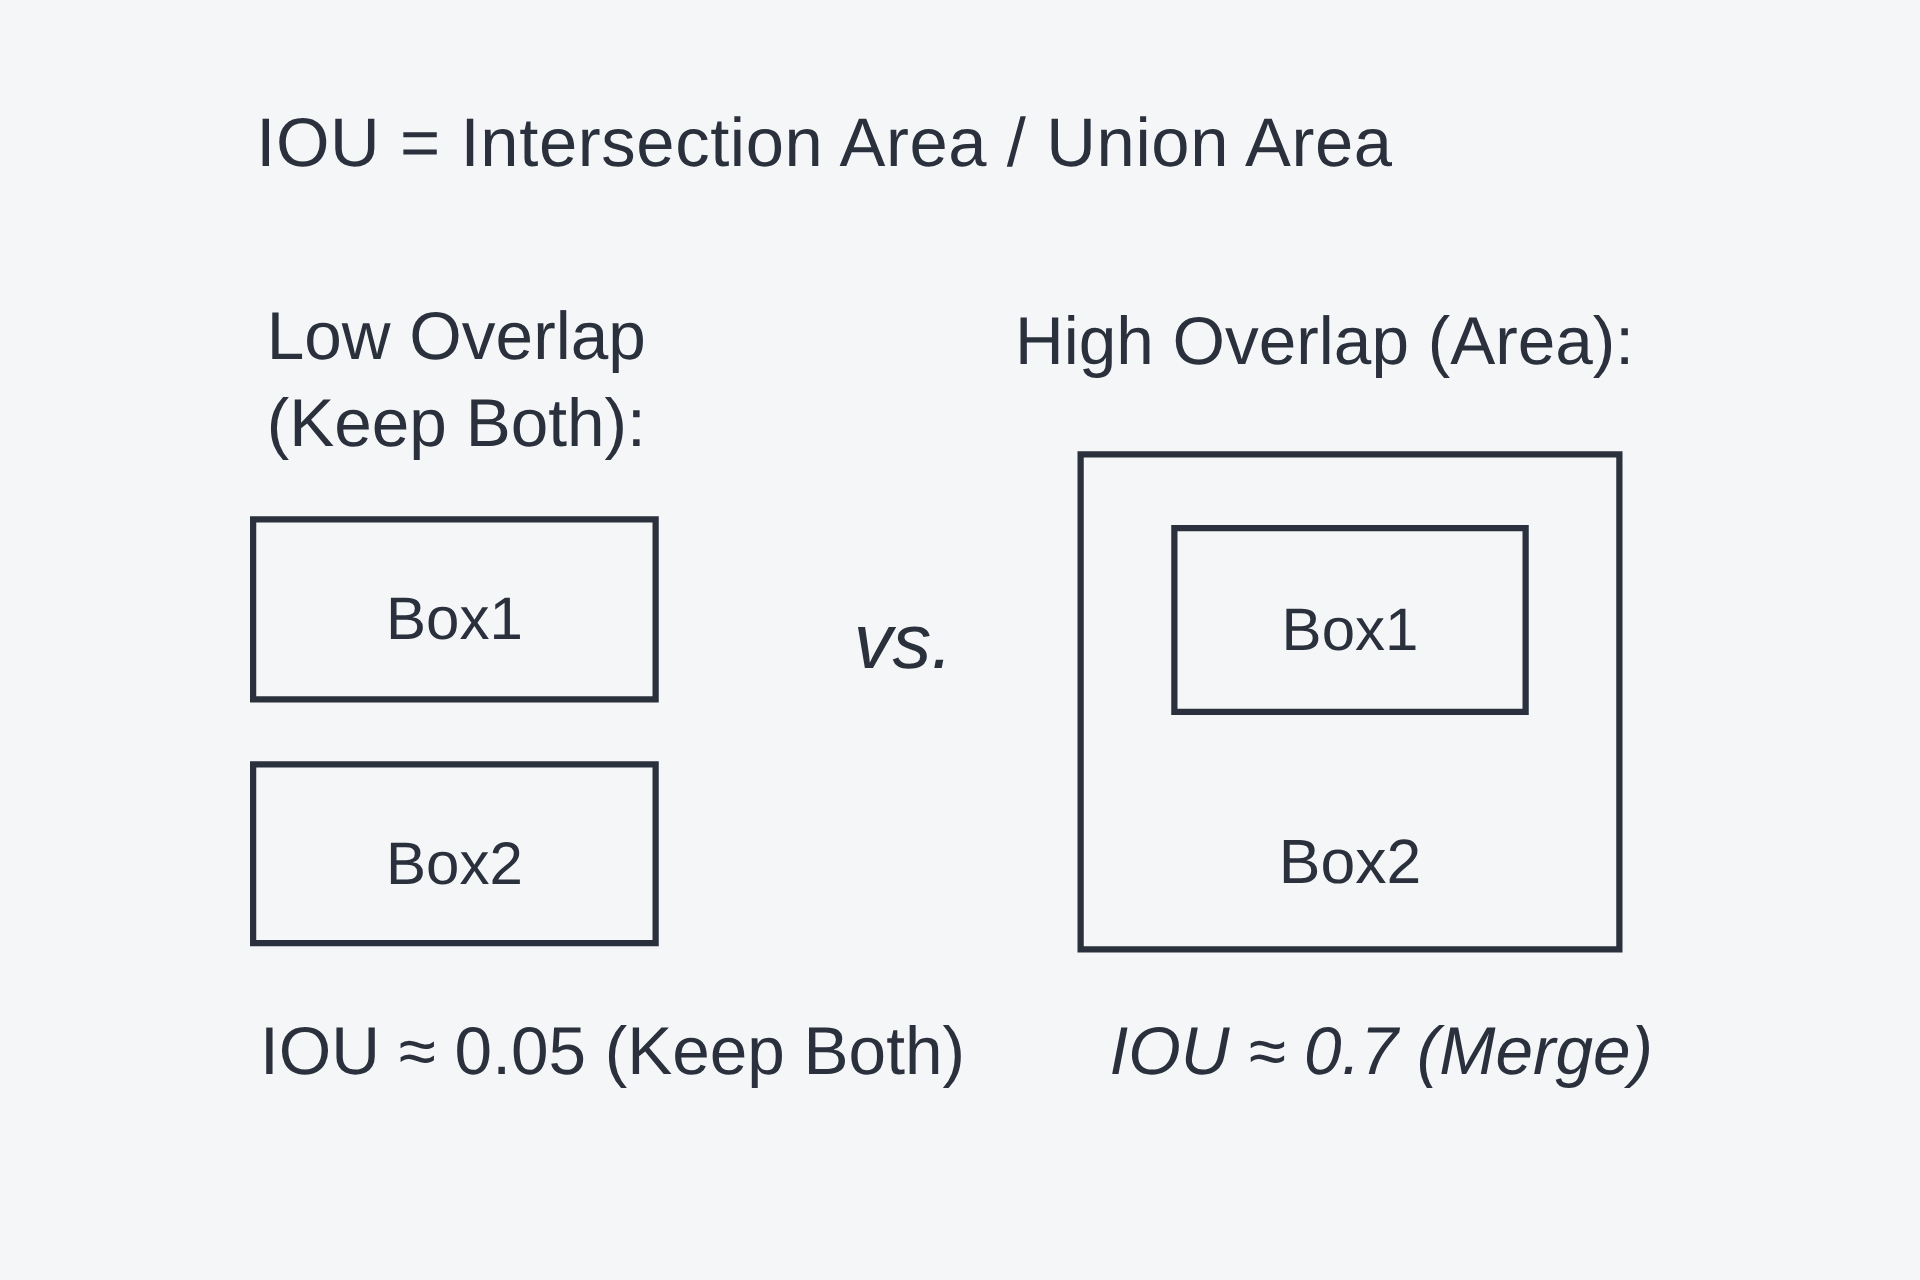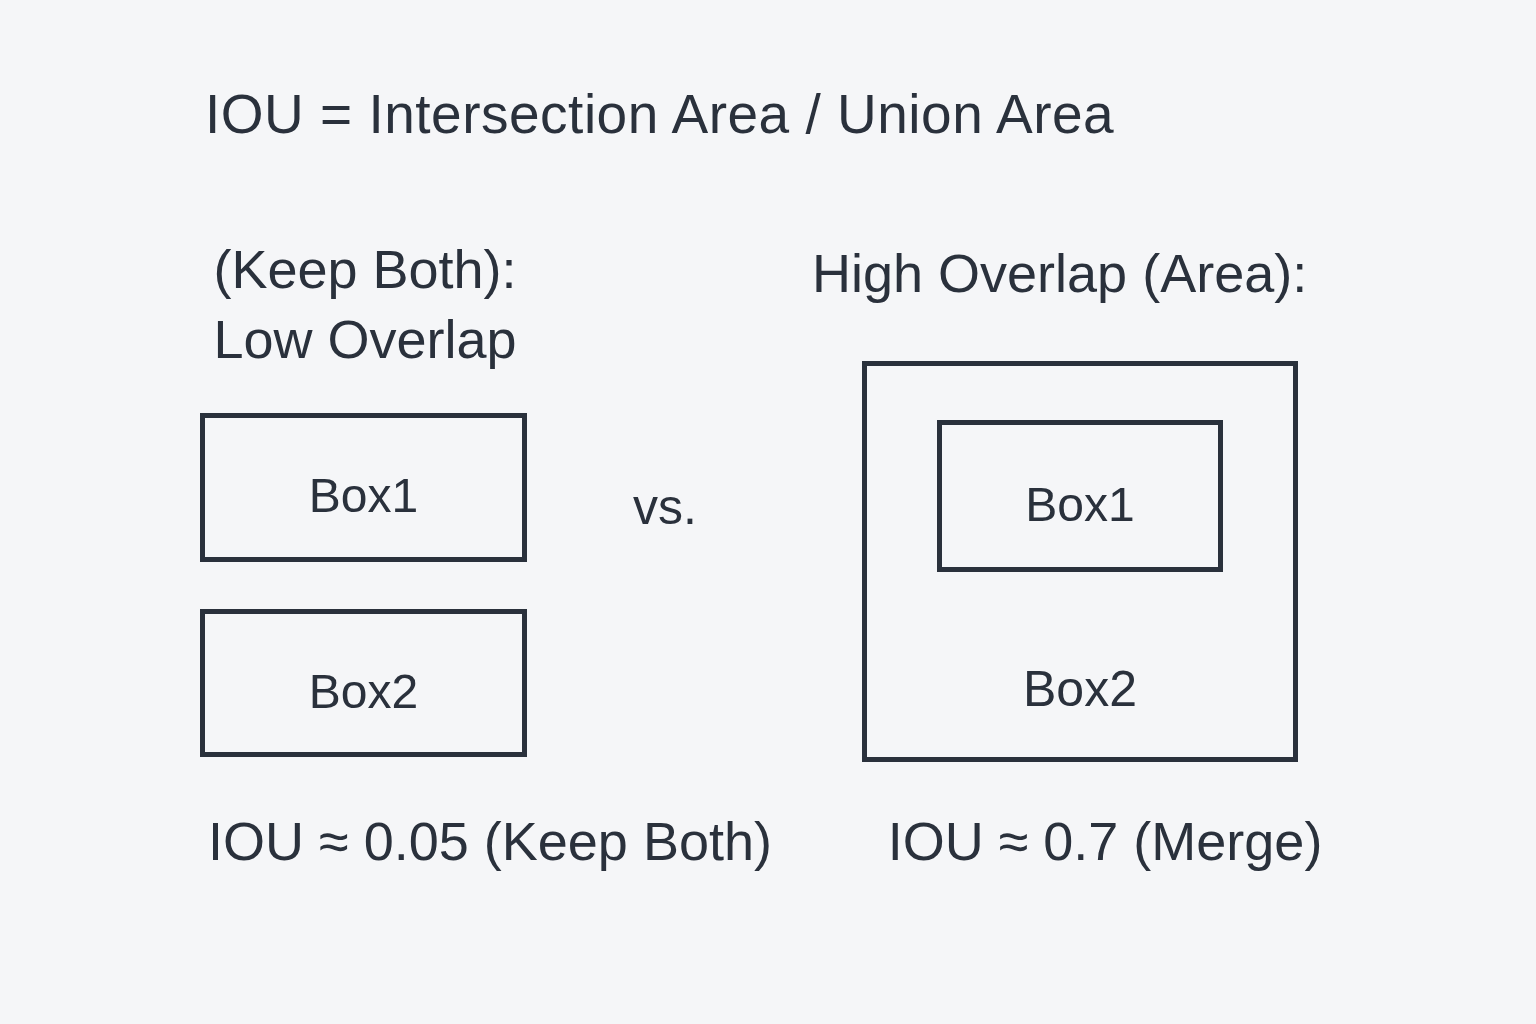--- a/index.html
+++ b/index.html
@@ -64,44 +64,45 @@
   .label-box2-right {
     position: absolute;
     left: 862px;
     top: 660px;
     width: 436px;
     text-align: center;
     font-size: 50px;
   }
   .vs {
     position: absolute;
-    left: 633px;
+    left: 683px;
     top: 478px;
-    font-size: 50px;
+    font-size: 62px;
+    font-style: italic;
   }
   .caption {
     position: absolute;
     top: 810px;
     font-size: 54px;
     white-space: nowrap;
     text-align: center;
   }
   .caption-left  { left: 150px; width: 680px; text-align: center; }
-  .caption-right { left: 830px; width: 550px; }
+  .caption-right { left: 830px; width: 550px; font-style: italic; }
 </style>
 </head>
 <body>
 
 <div class="canvas">
 
   <div class="title">IOU = Intersection Area / Union Area</div>
 
   <div class="heading heading-left">
+    <div>Low Overlap</div>
     <div>(Keep Both):</div>
-    <div>Low Overlap</div>
   </div>
 
   <div class="heading heading-right">High Overlap (Area):</div>
 
   <div class="rect rect-box1-left">
     <span class="box-label">Box1</span>
   </div>
 
   <div class="rect rect-box2-left">
     <span class="box-label">Box2</span>

